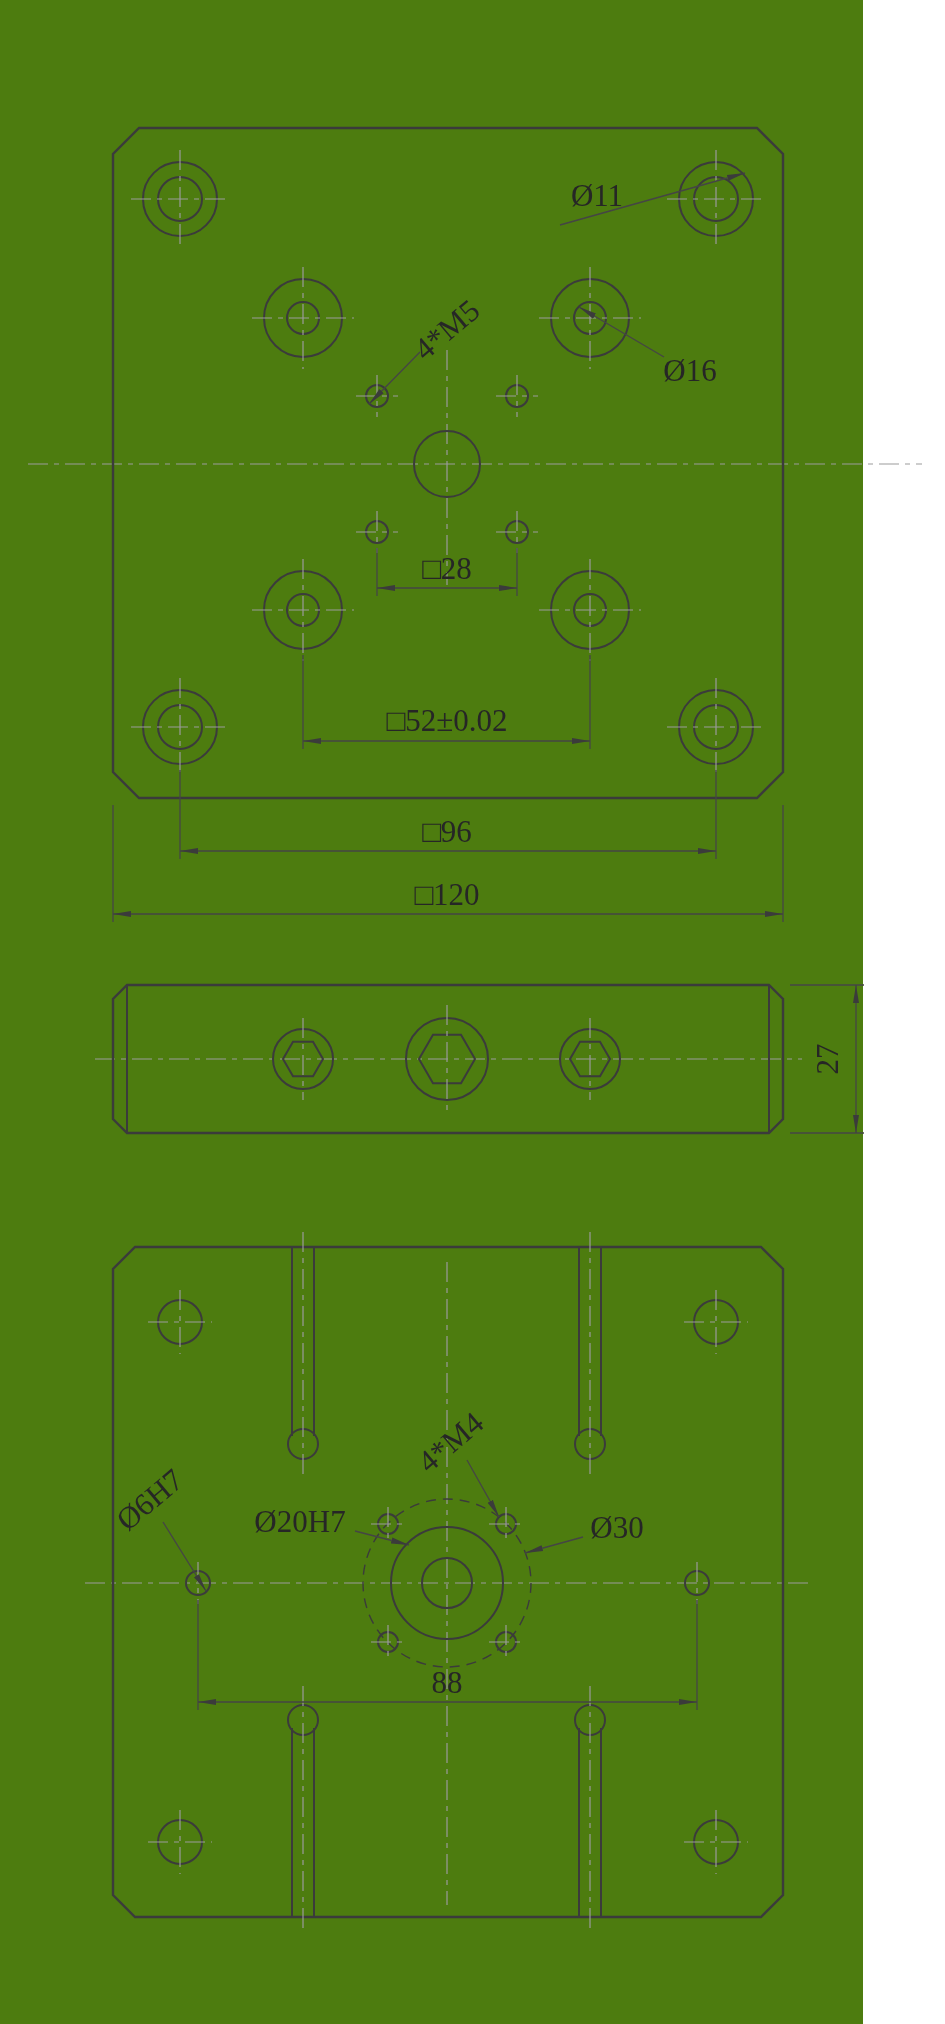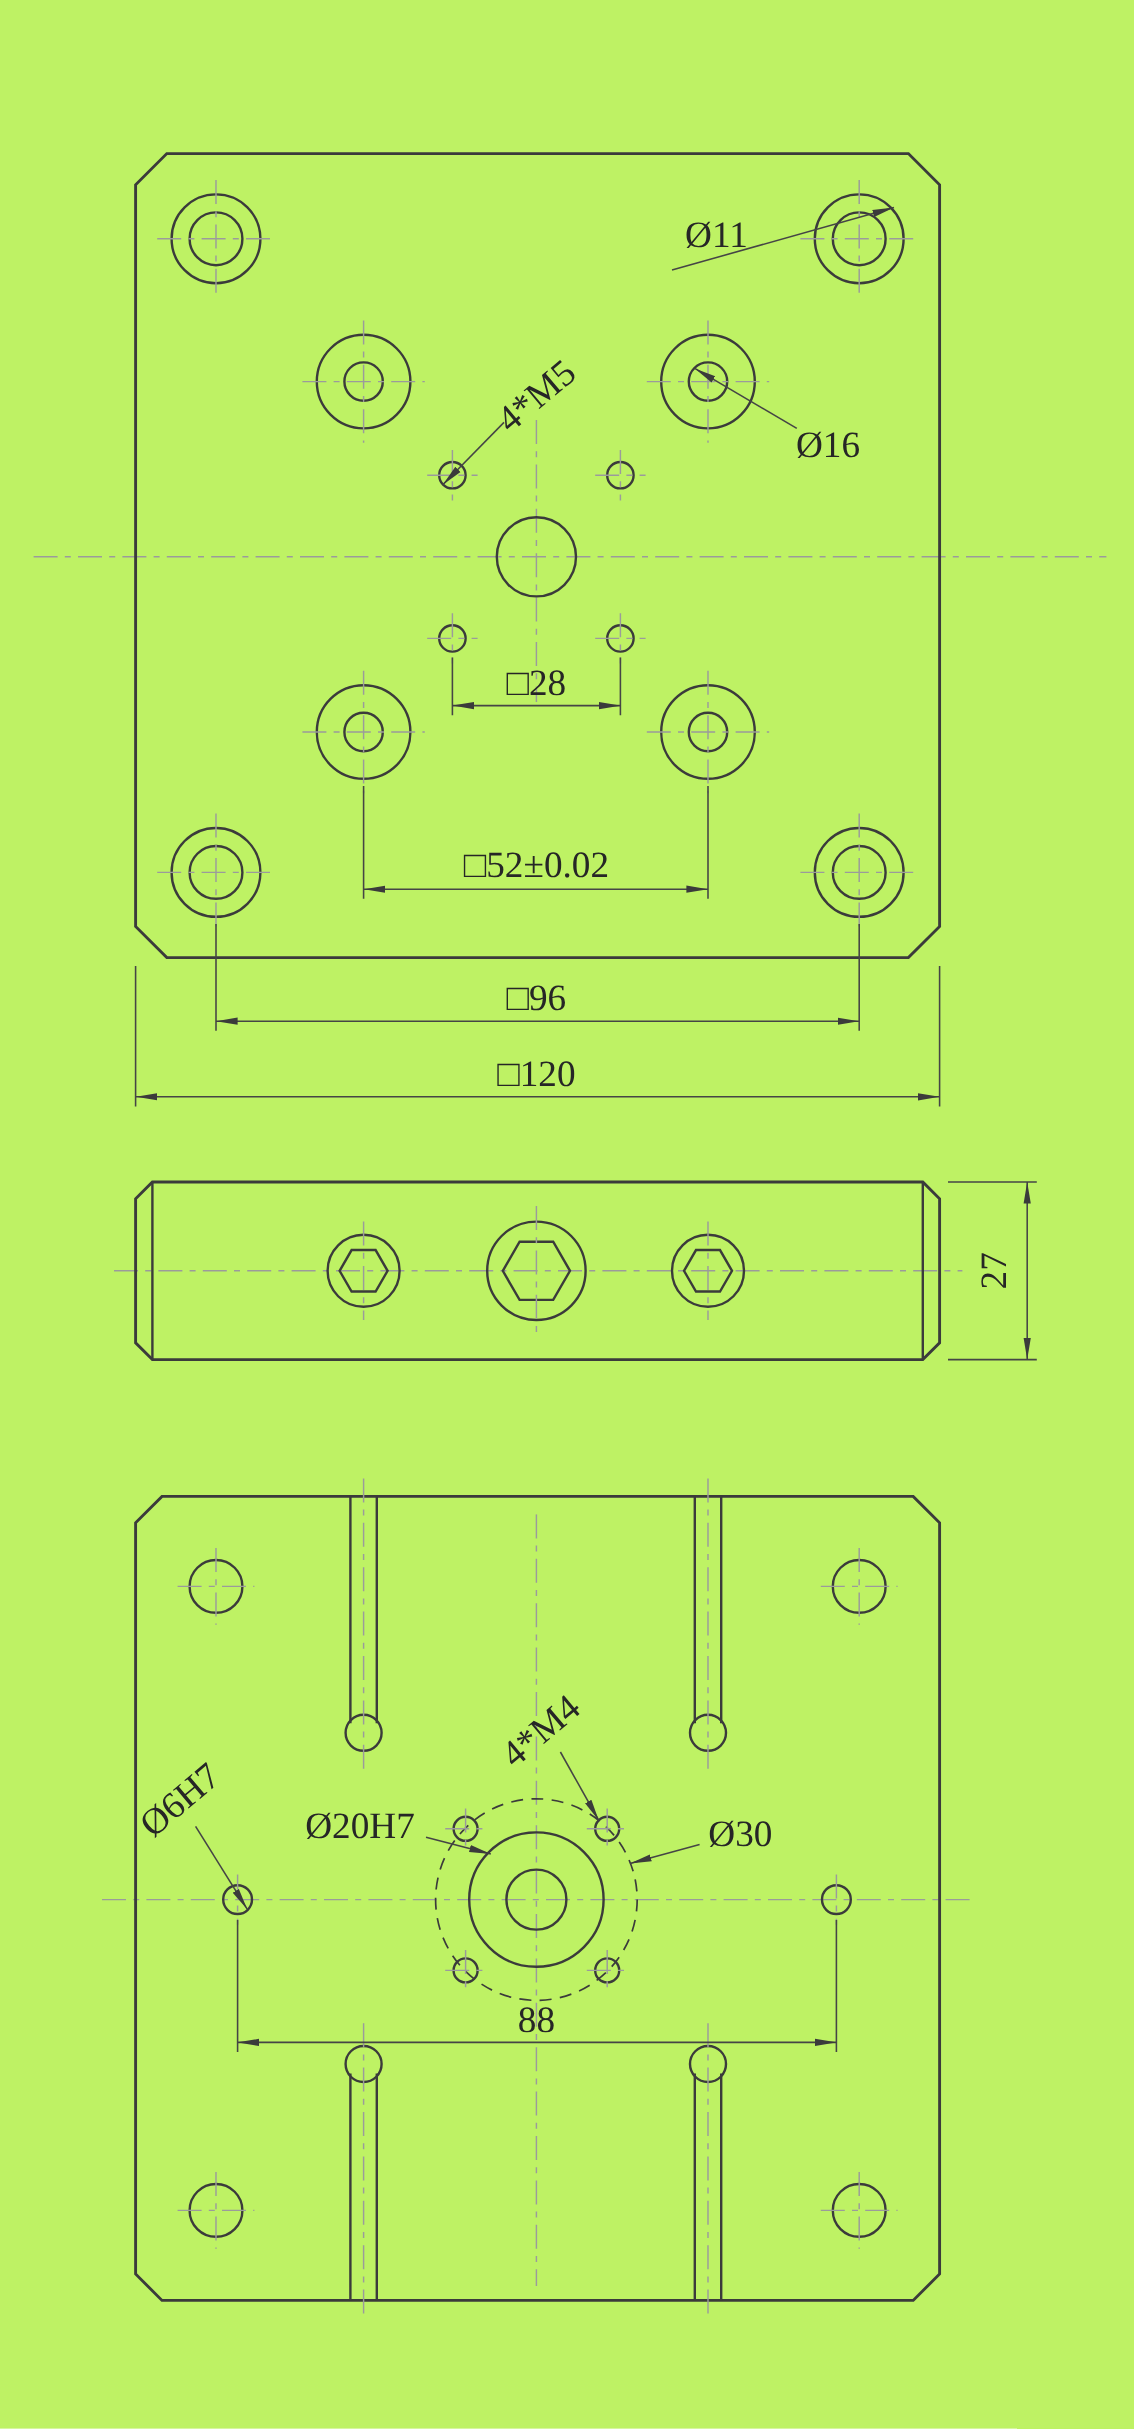--- a/index.html
+++ b/index.html
@@ -1,17 +1,17 @@
 <!DOCTYPE html>
 <html><head>
 <meta charset="utf-8">
 <style>
   html,body{margin:0;padding:0;background:#ffffff;}
   .sheet{
-    width:945px;height:2024px;background:#bef264;position:relative;
+    width:863px;height:2024px;background:#4d7c0f;position:relative;
     font-family:"Liberation Serif","DejaVu Serif",serif;
   }
   svg{display:block;}
   .ol{stroke:#3b3b3b;stroke-width:2.4;fill:none;stroke-linejoin:miter;}
   .ol2{stroke:#3b3b3b;stroke-width:2;fill:none;}
   .thin{stroke:#454545;stroke-width:1.3;fill:none;}
   .cl{stroke:#9b9b9b;stroke-width:1.2;fill:none;stroke-dasharray:20 6 5 6;}
   .dash{stroke:#3b3b3b;stroke-width:1.4;fill:none;stroke-dasharray:10 7;}
   text.dim{fill:#262626;font-size:31px;font-family:"Liberation Serif","DejaVu Serif","DejaVu Sans",serif;}
 </style>

